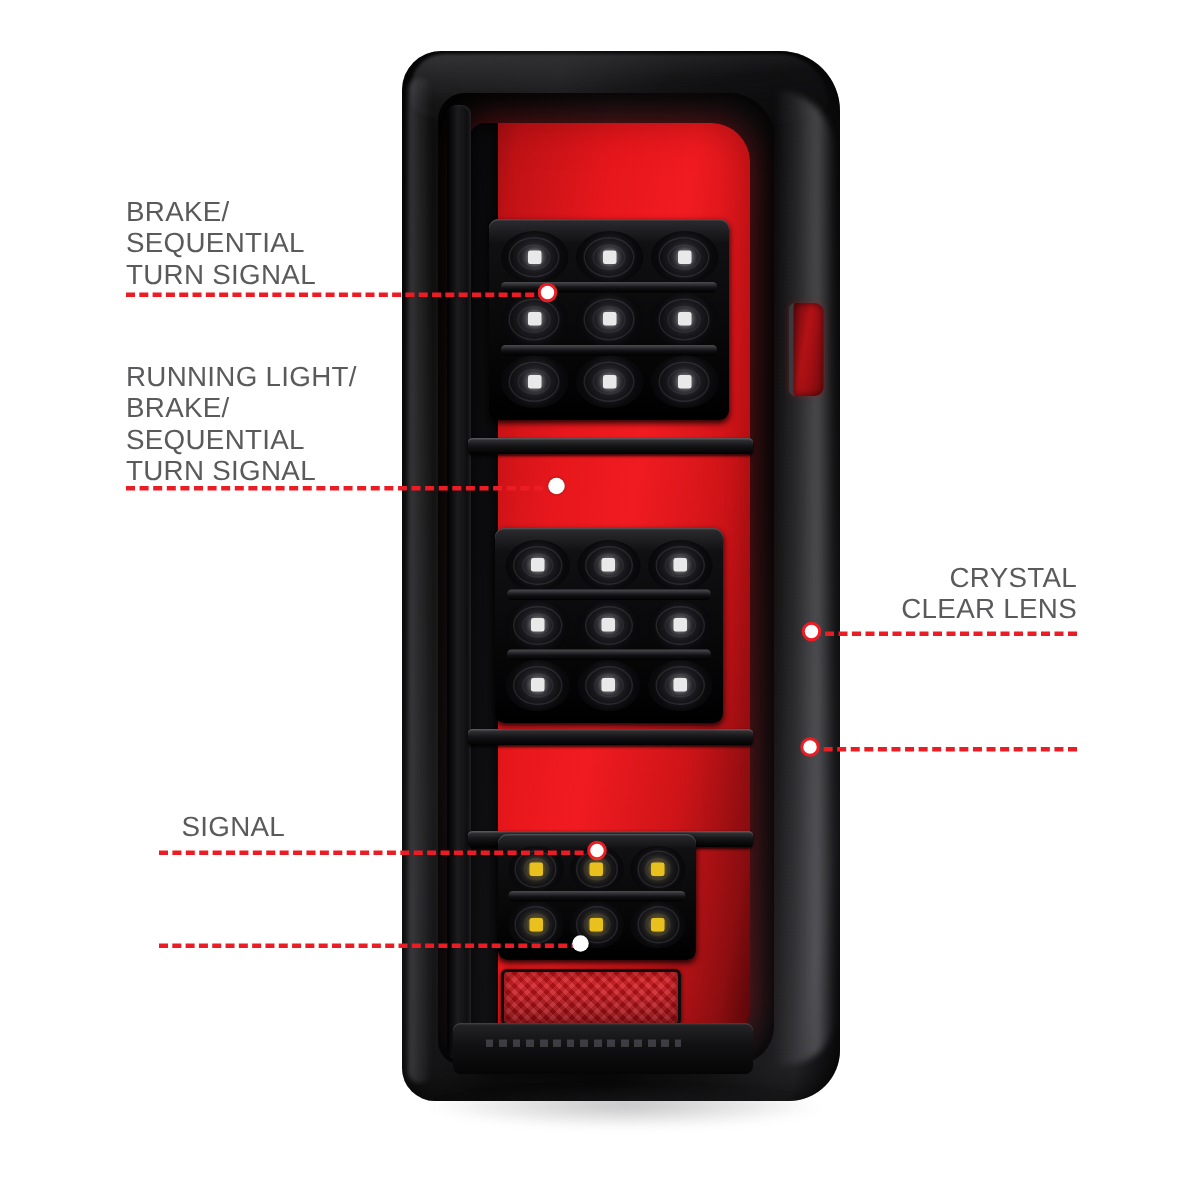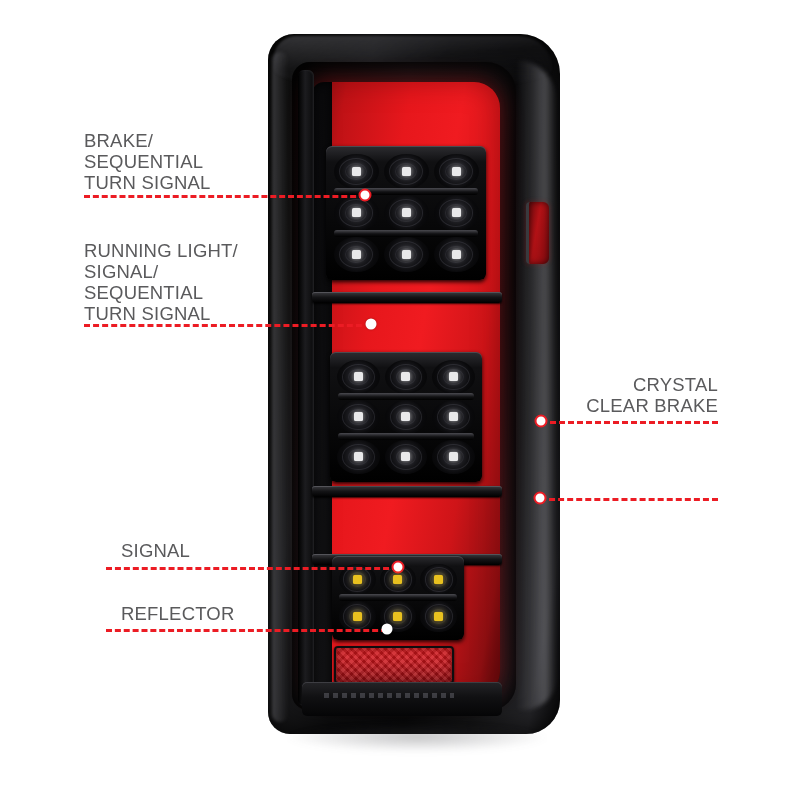--- a/index.html
+++ b/index.html
@@ -413,35 +413,34 @@
 
   <div class="floor-shadow"></div>
 
   <div class="callout-label left" style="left:84px; top:130px; width:230px;">BRAKE/
 SEQUENTIAL
 TURN SIGNAL</div>
   <div class="leader" style="left:84px; top:195px; width:281px;"></div>
   <div class="dot" style="left:365px; top:195px;"></div>
 
   <div class="callout-label left" style="left:84px; top:240px; width:250px;">RUNNING LIGHT/
-SIGNAL/
+BRAKE/
 SEQUENTIAL
 TURN SIGNAL</div>
   <div class="leader" style="left:84px; top:324px; width:287px;"></div>
   <div class="dot plain" style="left:371px; top:324px;"></div>
 
   <div class="callout-label left" style="left:121px; top:540px; width:200px;">SIGNAL</div>
   <div class="leader" style="left:106px; top:567px; width:292px;"></div>
   <div class="dot" style="left:398px; top:567px;"></div>
 
-  <div class="callout-label left" style="left:121px; top:603px; width:200px;">REFLECTOR</div>
   <div class="leader" style="left:106px; top:629px; width:281px;"></div>
   <div class="dot plain" style="left:387px; top:629px;"></div>
 
   <div class="callout-label right" style="left:498px; top:374px; width:220px;">CRYSTAL
-CLEAR BRAKE</div>
+CLEAR LENS</div>
   <div class="leader" style="left:541px; top:421px; width:177px;"></div>
   <div class="dot" style="left:541px; top:421px;"></div>
 
   <div class="leader" style="left:540px; top:498px; width:178px;"></div>
   <div class="dot" style="left:540px; top:498px;"></div>
 
 </div>
 
 </body></html>

